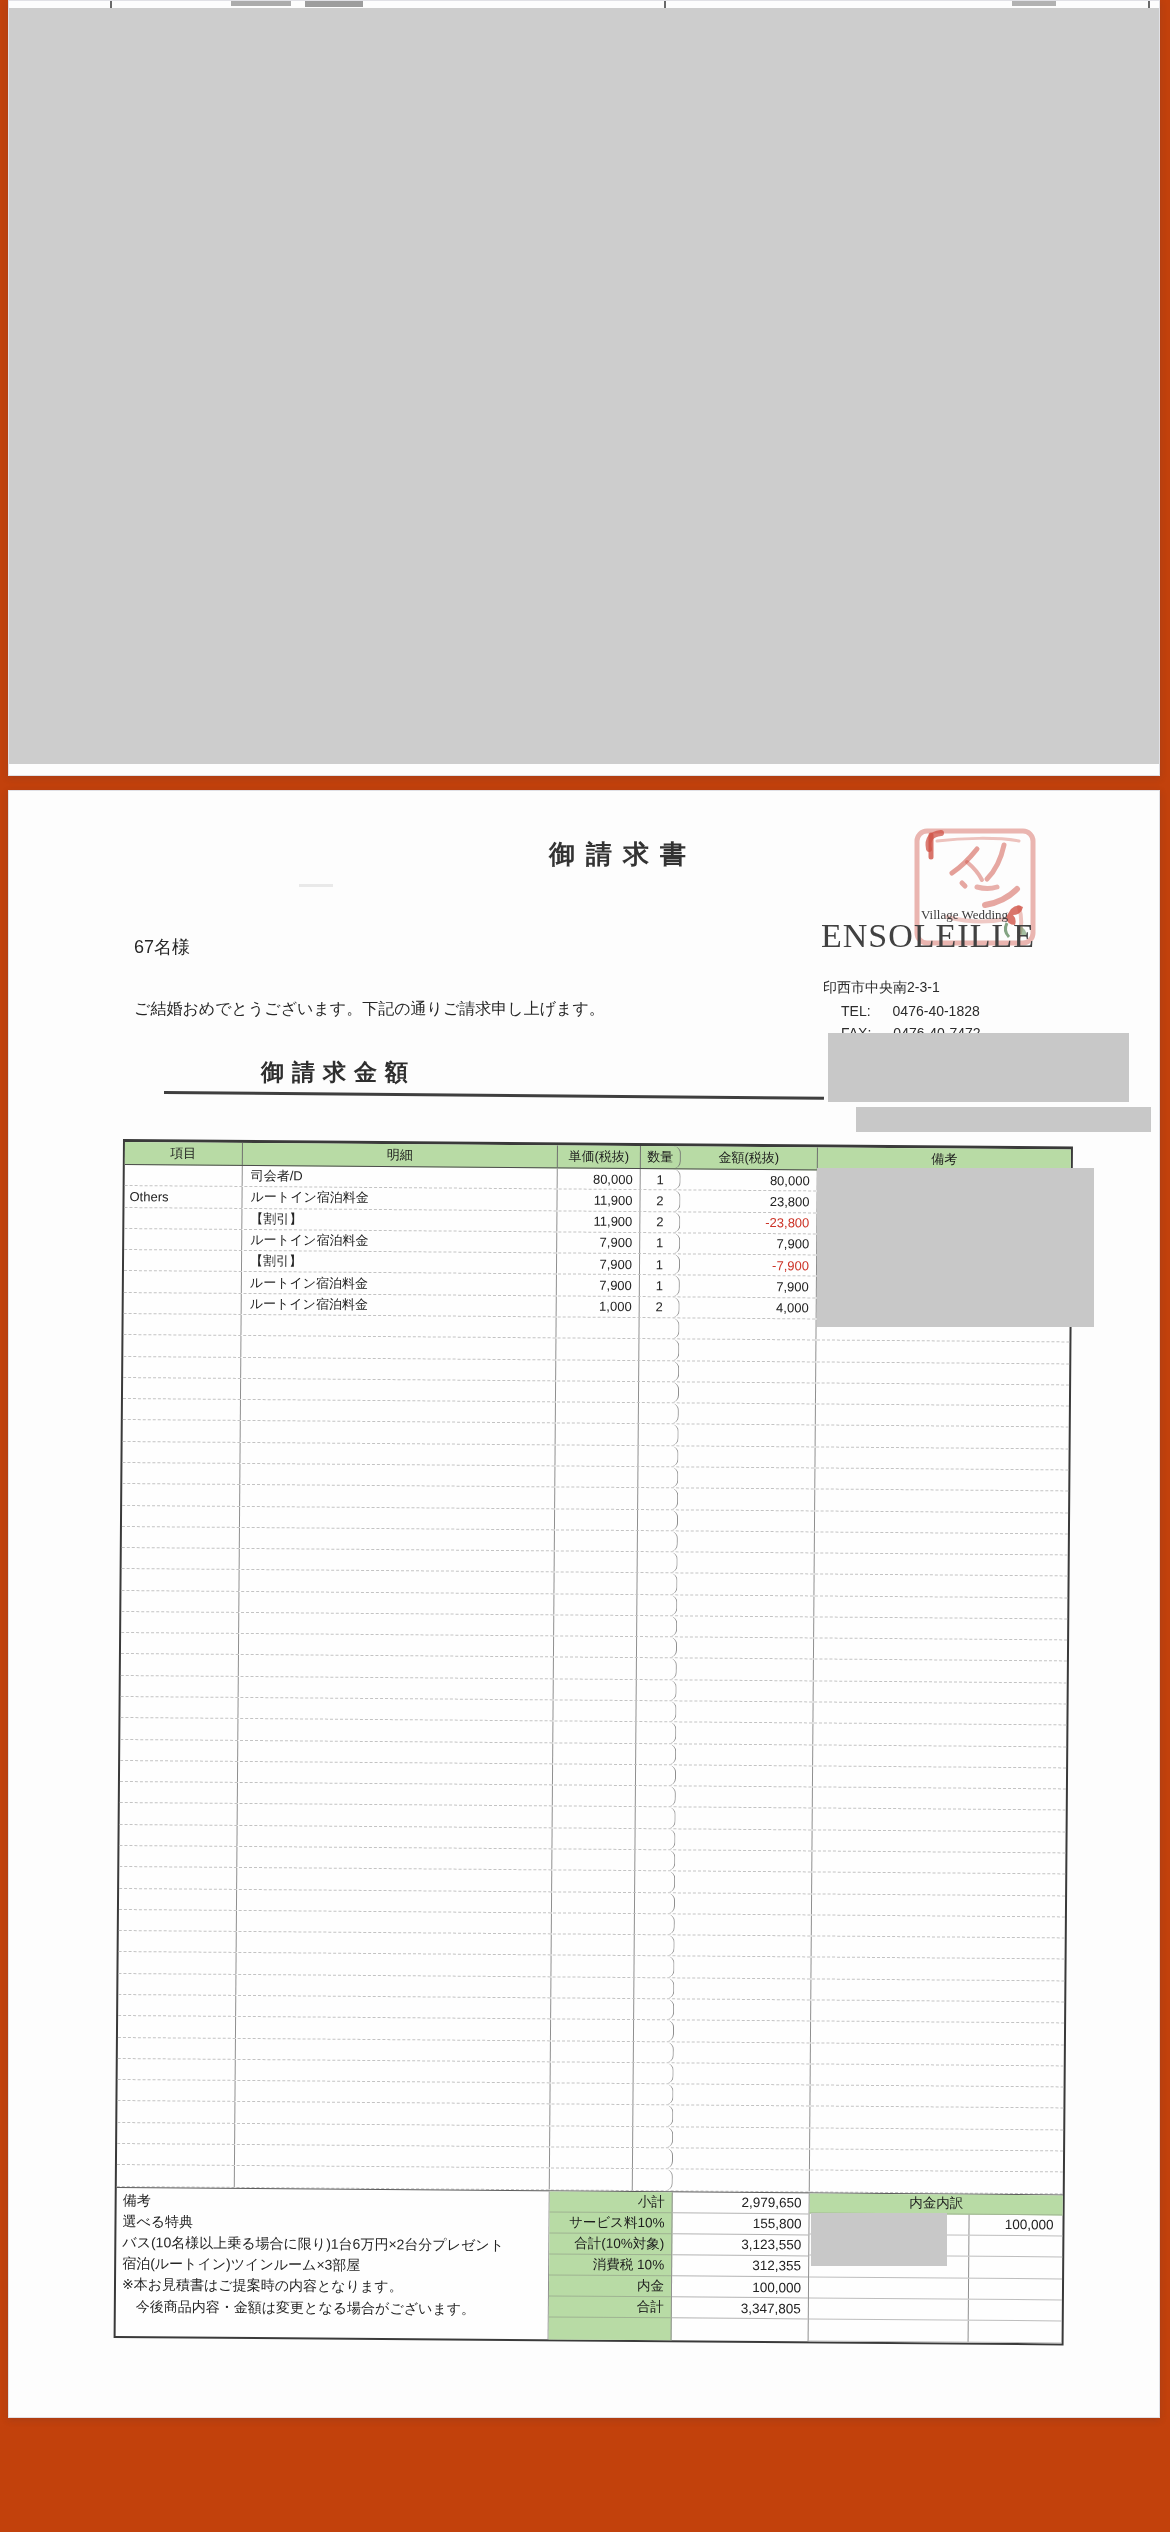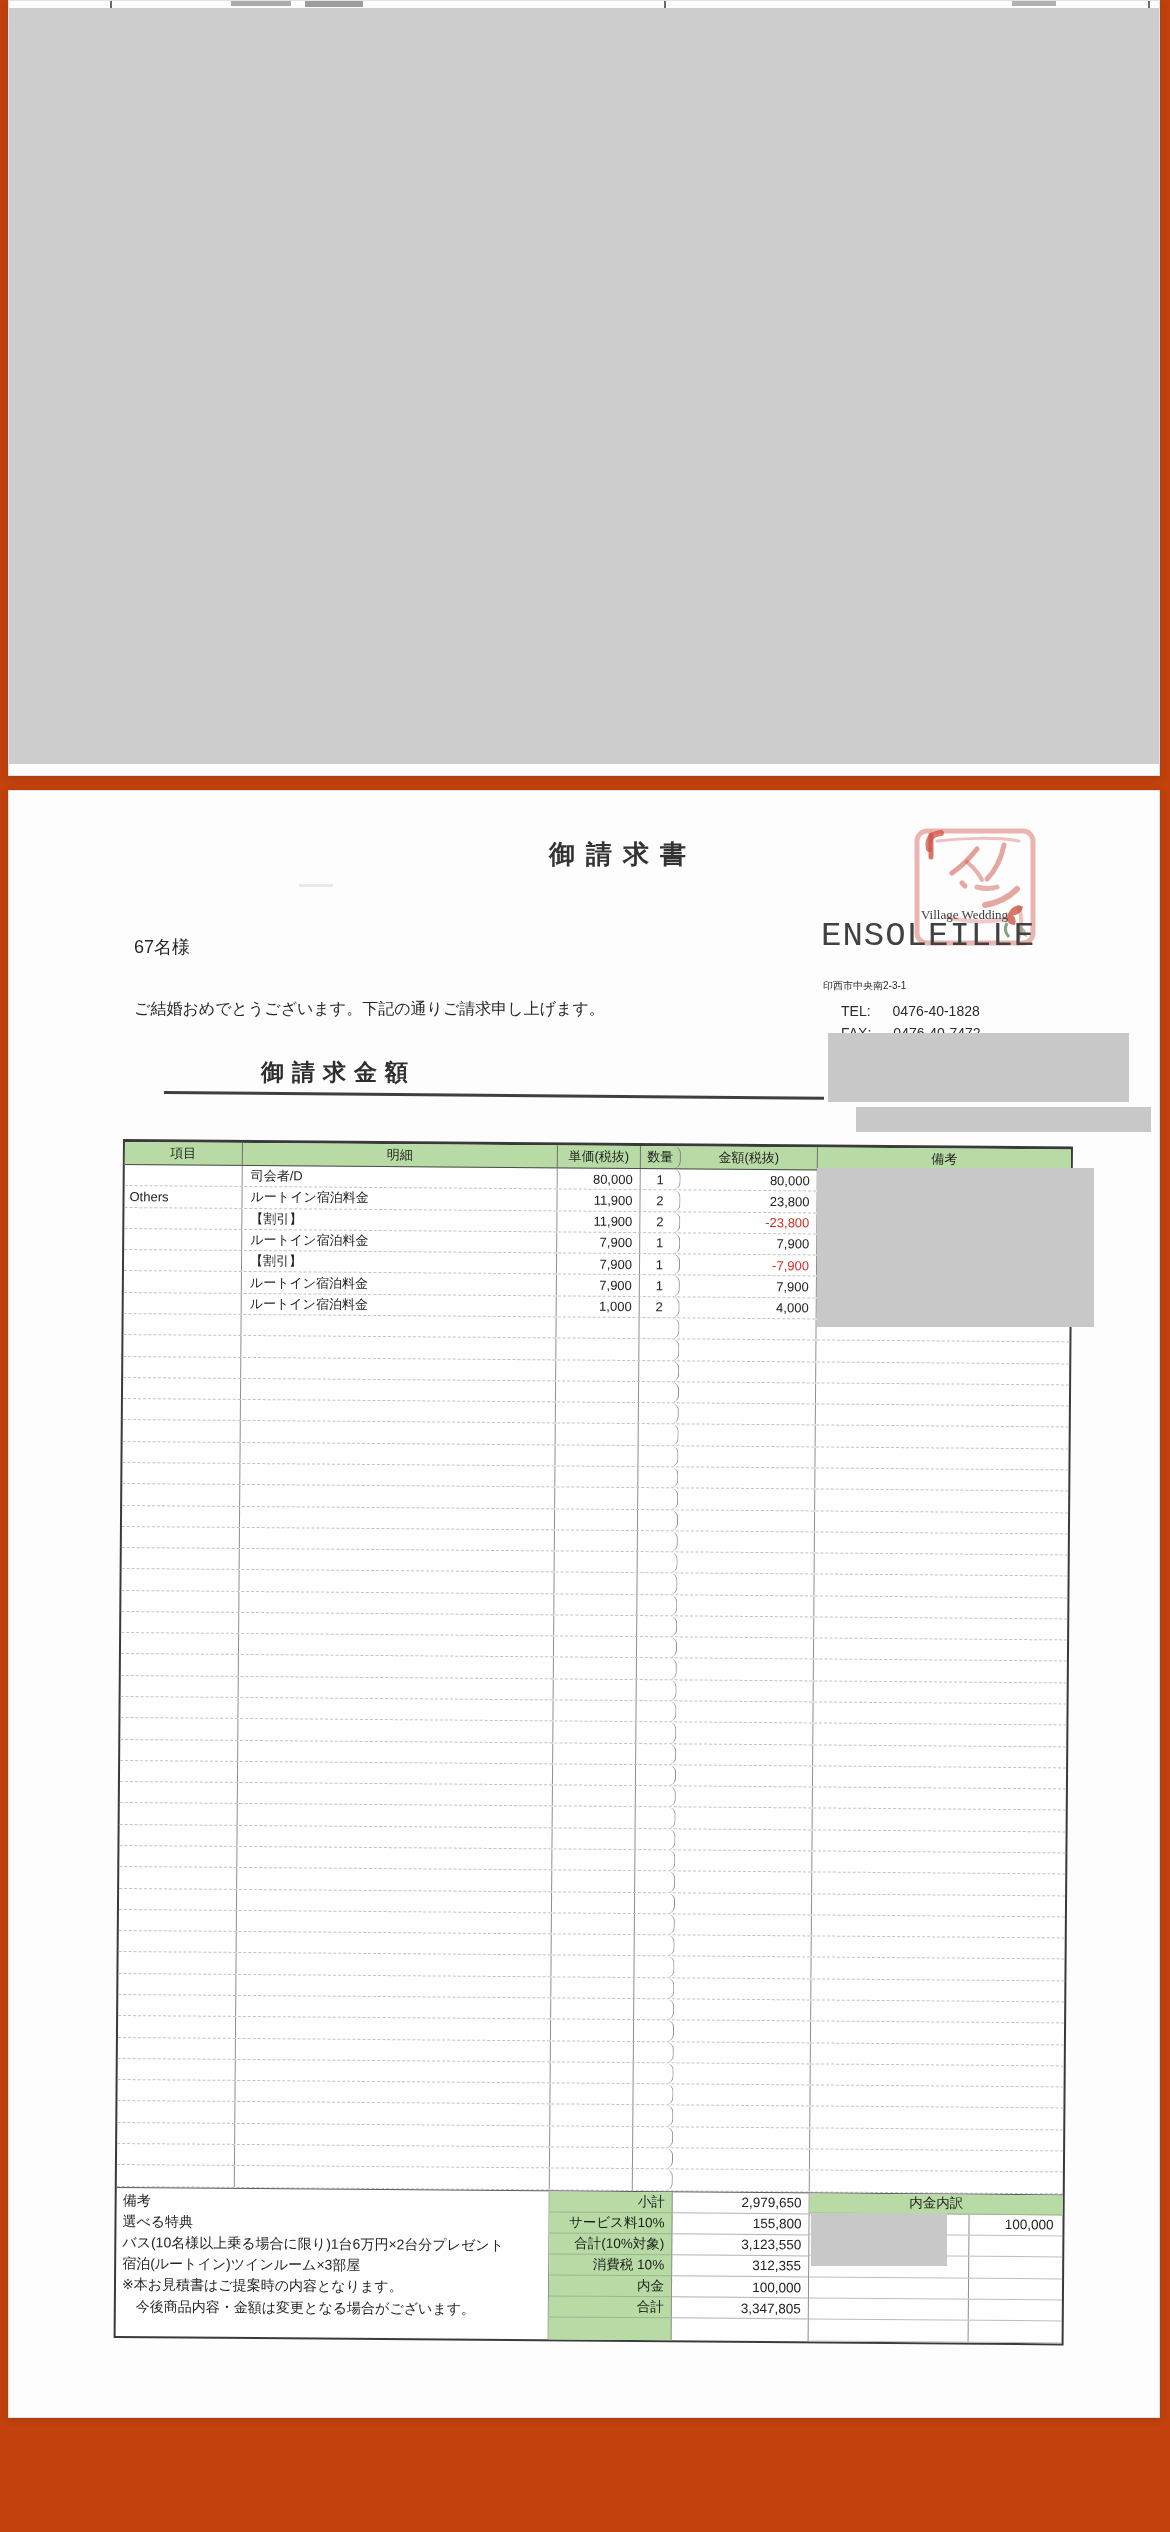--- a/index.html
+++ b/index.html
@@ -11,23 +11,23 @@
   .page1{top:0;height:776px;}
   .p1-redact{position:absolute;left:0;right:0;top:7px;height:756px;background:#cdcdcd;}
   .p1-mark{position:absolute;top:0;background:#6a6a6a;filter:blur(.6px);}
   .page2{top:790px;height:1628px;}
 
   .doc-title{position:absolute;left:540px;top:46px;width:180px;font-size:26px;font-weight:bold;
              letter-spacing:11px;color:#333;white-space:nowrap;}
   .stamp{position:absolute;left:898px;top:36px;}
   .brand-small{position:absolute;left:912px;top:116px;width:100px;font-family:"Liberation Serif","DejaVu Serif",serif;
                font-size:13px;color:#3c3c3c;white-space:nowrap;}
-  .brand-large{position:absolute;left:812px;top:126px;font-family:Liberation Mono, monospace;
+  .brand-large{position:absolute;left:812px;top:126px;font-family:Liberation Serif, serif;
                font-size:34px;color:#414141;letter-spacing:1px;white-space:nowrap;text-align:center;}
-  .addr{position:absolute;left:814px;top:188px;font-size:10px;color:#2b2b2b;}
+  .addr{position:absolute;left:814px;top:188px;font-size:14px;color:#2b2b2b;}
   .contact{position:absolute;left:832px;font-size:14px;color:#2b2b2b;white-space:nowrap;}
   .contact .num{margin-left:22px;}
   .tel-line{top:212px;} .fax-line{top:234px;}
 
   .guest{position:absolute;left:125px;top:144px;font-size:18px;font-weight:normal;color:#262626;}
   .greeting{position:absolute;left:125px;top:208px;font-size:16px;color:#262626;text-align:right;}
   .sec-title{position:absolute;left:252px;top:266px;font-size:23px;font-weight:bold;letter-spacing:8px;color:#2e2e2e;white-space:nowrap;}
   .sec-underline{position:absolute;left:155px;top:300px;width:660px;height:3px;background:#3f3f3f;
                  transform:rotate(.5deg);transform-origin:left center;}
   .smudge{position:absolute;left:290px;top:93px;width:34px;height:3px;background:rgba(0,0,0,.08);}

